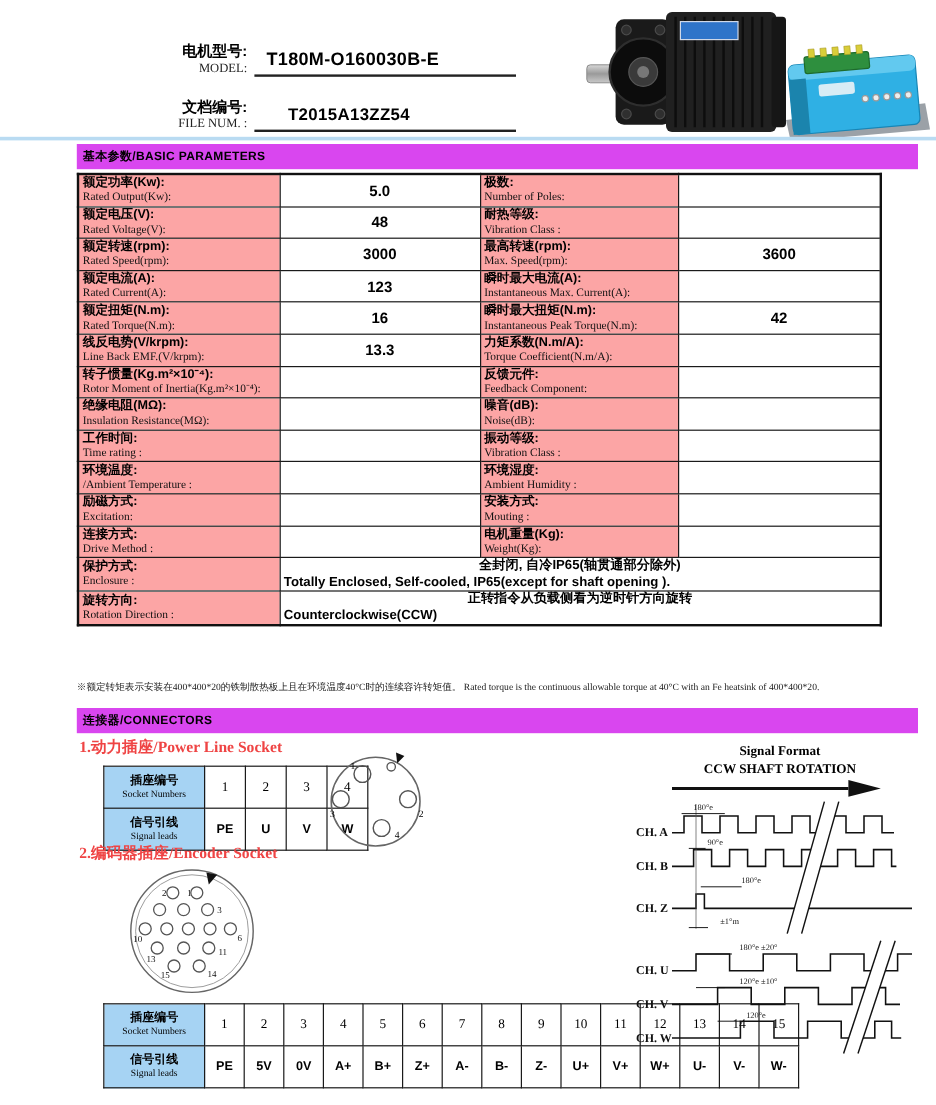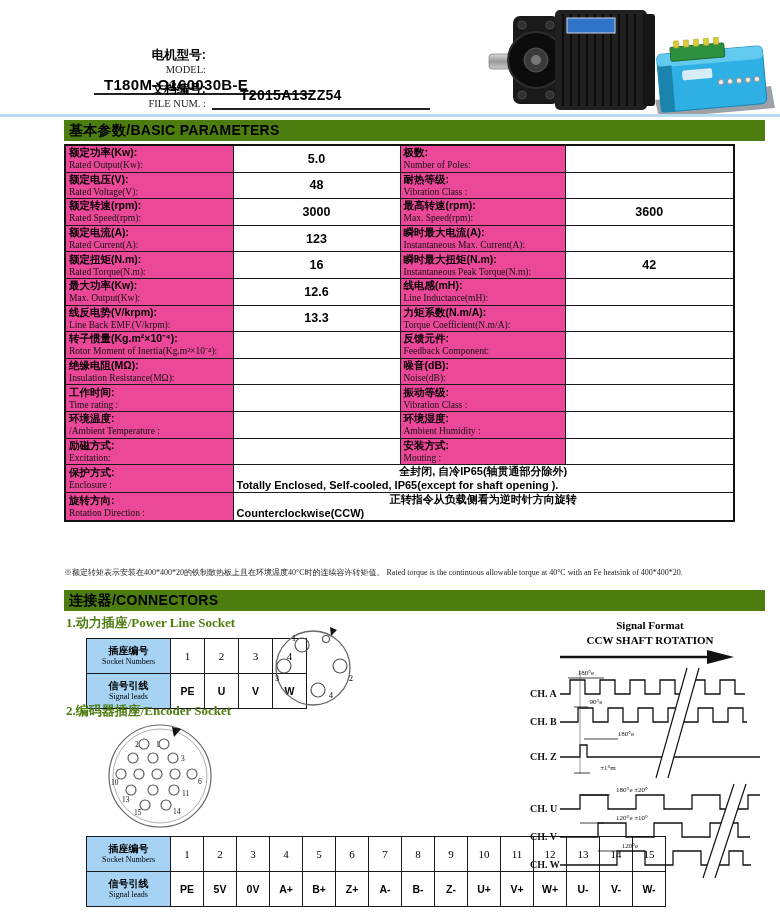--- a/index.html
+++ b/index.html
@@ -9,36 +9,36 @@
   
   .hdr-row{position:absolute;left:88px;display:flex;}
   .hdr-labels{width:118px;text-align:right;}
   .hdr-cn{font-weight:bold;font-size:12.5px;line-height:15px;}
   .hdr-en{font-family:"Liberation Serif",serif;font-size:10.5px;line-height:13px;color:#222;}
   .hdr-valuebox{width:218px;margin-left:6px;border-bottom:2px solid #222;display:flex;align-items:center;padding-left:10px;box-sizing:border-box;}
   .hdr-val{font-weight:bold;font-size:15px;letter-spacing:.3px;}
 
   .blue-rule{position:absolute;left:0;top:114px;width:780px;height:3px;background:#b9dbf2;}
 
-  .band{position:absolute;left:64px;width:701px;height:21px;background:#4d7c0f;font-weight:bold;font-size:14px;line-height:21px;padding-left:5px;box-sizing:border-box;letter-spacing:.3px;}
+  .band{position:absolute;left:64px;width:701px;height:21px;background:#d946ef;font-weight:bold;font-size:10px;line-height:21px;padding-left:5px;box-sizing:border-box;letter-spacing:.3px;}
 
   
   table{border-collapse:collapse;}
   .ptable{position:absolute;left:64px;top:144px;width:669px;table-layout:fixed;border:2px solid #111;}
   .ptable td{border:1px solid #1a1a1a;padding:0 3px;height:25.6px;overflow:hidden;vertical-align:middle;}
-  .ptable td.lbl{background:#ec4899;}
+  .ptable td.lbl{background:#fca5a5;}
   .lbl .cn{font-weight:bold;font-size:10.5px;line-height:13px;white-space:nowrap;}
   .lbl .en{font-family:"Liberation Serif",serif;font-size:9.5px;line-height:12px;white-space:nowrap;color:#111;}
   .ptable td.val{text-align:center;font-weight:bold;font-size:12.5px;background:#fff;}
   .spanval .cn{text-align:center;font-weight:bold;font-size:11px;line-height:13.5px;}
   .spanval .en{text-align:left;font-weight:bold;font-size:11px;line-height:13.5px;}
 
   .footnote{position:absolute;left:64px;top:567px;width:710px;font-size:8px;color:#222;white-space:nowrap;overflow:hidden;font-family:"Liberation Serif",serif;}
 
-  .subhead{position:absolute;font-family:"Liberation Serif",serif;font-weight:bold;font-size:13px;color:#4d7c0f;}
+  .subhead{position:absolute;font-family:"Liberation Serif",serif;font-weight:bold;font-size:13px;color:#ef4444;}
 
   
   .ctable{position:absolute;background:#fff;border:1.5px solid #111;}
   .ctable td{border:1px solid #1a1a1a;text-align:center;vertical-align:middle;height:26px;padding:4px;}
   .ctable td.clbl{background:#a6d3f3;width:75px;}
   .clbl .cn{font-weight:bold;font-size:10px;line-height:12px;}
   .clbl .en{font-family:"Liberation Serif",serif;font-size:8px;line-height:10px;}
   .ctable td.num{font-family:"Liberation Serif",serif;font-size:11px;}
   .ctable td.lead{font-weight:bold;font-size:10.5px;}
   .pw td.num,.pw td.lead{width:25px;}
@@ -97,21 +97,21 @@
       <rect x="230" y="34" width="5" height="7" fill="#d9cd3a" stroke="#a89a20" stroke-width="0.5"></rect>
       <rect x="196" y="64" width="30" height="10" rx="2" fill="#d8ecf5"></rect>
       <circle cx="234" cy="79" r="2.6" fill="#eee" stroke="#999"></circle>
         <circle cx="243" cy="79" r="2.6" fill="#eee" stroke="#999"></circle>
       <circle cx="252" cy="79" r="2.6" fill="#eee" stroke="#999"></circle>
         <circle cx="261" cy="79" r="2.6" fill="#eee" stroke="#999"></circle>
       <circle cx="270" cy="79" r="2.6" fill="#eee" stroke="#999"></circle>
     </g>
   </svg>
 
-  <div class="hdr-row" style="top:48px;flex-direction:column;">
+  <div class="hdr-row" style="top:36px;">
     <div class="hdr-labels">
       <div class="hdr-cn">电机型号:</div>
       <div class="hdr-en">MODEL:</div>
     </div>
     <div class="hdr-valuebox">
       <span class="hdr-val">T180M-O160030B-E</span>
     </div>
   </div>
   <div class="hdr-row" style="top:82px;">
     <div class="hdr-labels">
@@ -194,32 +194,20 @@
             <div class="en">Rated Torque(N.m):</div>
           </td>
           <td class="val">16</td>
           <td class="lbl">
             <div class="cn">瞬时最大扭矩(N.m):</div>
             <div class="en">Instantaneous Peak Torque(N.m):</div>
           </td>
           <td class="val">42</td>
         </tr>
 
-        <tr>
-          <td class="lbl">
-            <div class="cn">最大功率(Kw):</div>
-            <div class="en">Max. Output(Kw):</div>
-          </td>
-          <td class="val">12.6</td>
-          <td class="lbl">
-            <div class="cn">线电感(mH):</div>
-            <div class="en">Line Inductance(mH):</div>
-          </td>
-          <td class="val"></td>
-        </tr>
 
         <tr>
           <td class="lbl">
             <div class="cn">线反电势(V/krpm):</div>
             <div class="en">Line Back EMF.(V/krpm):</div>
           </td>
           <td class="val">13.3</td>
           <td class="lbl">
             <div class="cn">力矩系数(N.m/A):</div>
             <div class="en">Torque Coefficient(N.m/A):</div>
@@ -285,20 +273,32 @@
             <div class="en">Excitation:</div>
           </td>
           <td class="val"></td>
           <td class="lbl">
             <div class="cn">安装方式:</div>
             <div class="en">Mouting :</div>
           </td>
           <td class="val"></td>
         </tr>
 
+        <tr>
+          <td class="lbl">
+            <div class="cn">连接方式:</div>
+            <div class="en">Drive Method :</div>
+          </td>
+          <td class="val"></td>
+          <td class="lbl">
+            <div class="cn">电机重量(Kg):</div>
+            <div class="en">Weight(Kg):</div>
+          </td>
+          <td class="val"></td>
+        </tr>
       </tbody>
     <tbody>
       <tr>
         <td class="lbl">
           <div class="cn">保护方式:</div>
           <div class="en">Enclosure :</div>
         </td>
         <td class="spanval" colspan="3">
           <div class="cn">全封闭, 自冷IP65(轴贯通部分除外)</div>
           <div class="en">Totally Enclosed, Self-cooled, IP65(except for shaft opening ).</div>

